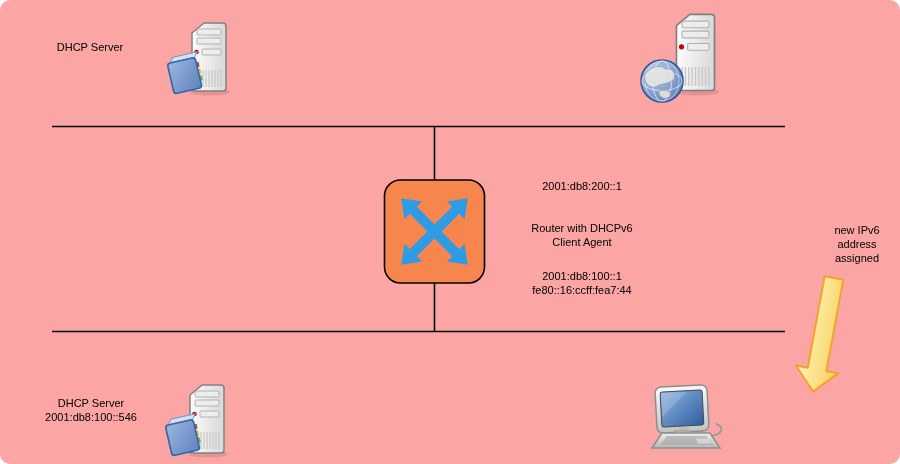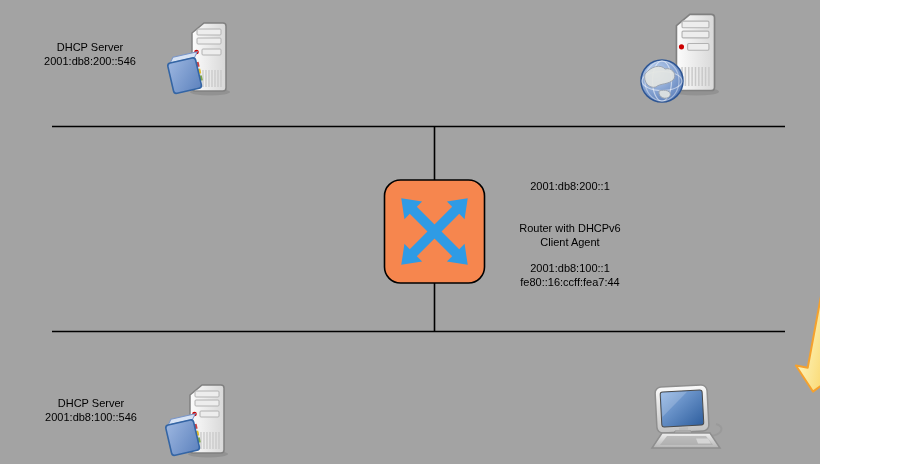--- a/index.html
+++ b/index.html
@@ -1,22 +1,22 @@
 <!DOCTYPE html>
 <html><head>
 <meta charset="utf-8">
 <style>
   html,body{margin:0;padding:0;background:#fff;}
-  .canvas{position:relative;width:820px;height:464px;background:#a3a3a3;overflow:hidden;
-          font-family:"Liberation Sans",sans-serif;}
+  .canvas{position:relative;width:900px;height:464px;background:#fca5a5;overflow:hidden;
+          font-family:"Liberation Sans",sans-serif;border-radius:10px;}
   svg.layer{position:absolute;left:0;top:0;}
   .lbl{position:absolute;font-size:11px;line-height:14px;color:#000;text-align:center;}
   .lbl div{white-space:nowrap;}
   .gap1{margin-top:28px;}
-  .gap2{margin-top:12px;}
+  .gap2{margin-top:20px;}
 </style>
 </head>
 <body>
 
 <div class="canvas">
 
   <svg class="layer" width="900" height="464" viewBox="0 0 900 464">
     <defs>
       <linearGradient id="towerGrad" x1="0" y1="0" x2="1" y2="0">
         <stop offset="0" stop-color="#FCFCFC"></stop>
@@ -115,31 +115,35 @@
       <polygon points="48,54.5 60,54.5 63,59.5 50,59.5" fill="#DDDDDD" opacity="0.8"></polygon>
     </g>
 
     <g transform="rotate(10.5 834 278)">
       <polygon points="824.5,278 843.5,278 843.5,371 855.5,371 834,393.5 812.5,371 824.5,371" fill="url(#arrowYGrad)" stroke-width="2" stroke-linejoin="round" stroke="#F5A12D"></polygon>
     </g>
   </svg>
 
   <div class="lbl" style="left:10px;top:40px;width:160px;">
     <div>DHCP Server</div>
-    <div>2001:db8:200::546</div>
   </div>
 
-  <div class="lbl" style="left:504px;top:179px;width:132px;text-align:center;">
+  <div class="lbl" style="left:516px;top:179px;width:132px;text-align:center;">
     <div>2001:db8:200::1</div>
     <div class="gap1">Router with DHCPv6</div>
     <div>Client Agent</div>
     <div class="gap2">2001:db8:100::1</div>
     <div>fe80::16:ccff:fea7:44</div>
   </div>
 
+  <div class="lbl" style="left:818px;top:223px;width:78px;">
+    <div>new IPv6</div>
+    <div>address</div>
+    <div>assigned</div>
+  </div>
 
   <div class="lbl" style="left:5px;top:396px;width:172px;">
     <div>DHCP Server</div>
     <div>2001:db8:100::546</div>
   </div>
 
 
 </div>
 
 </body></html>

